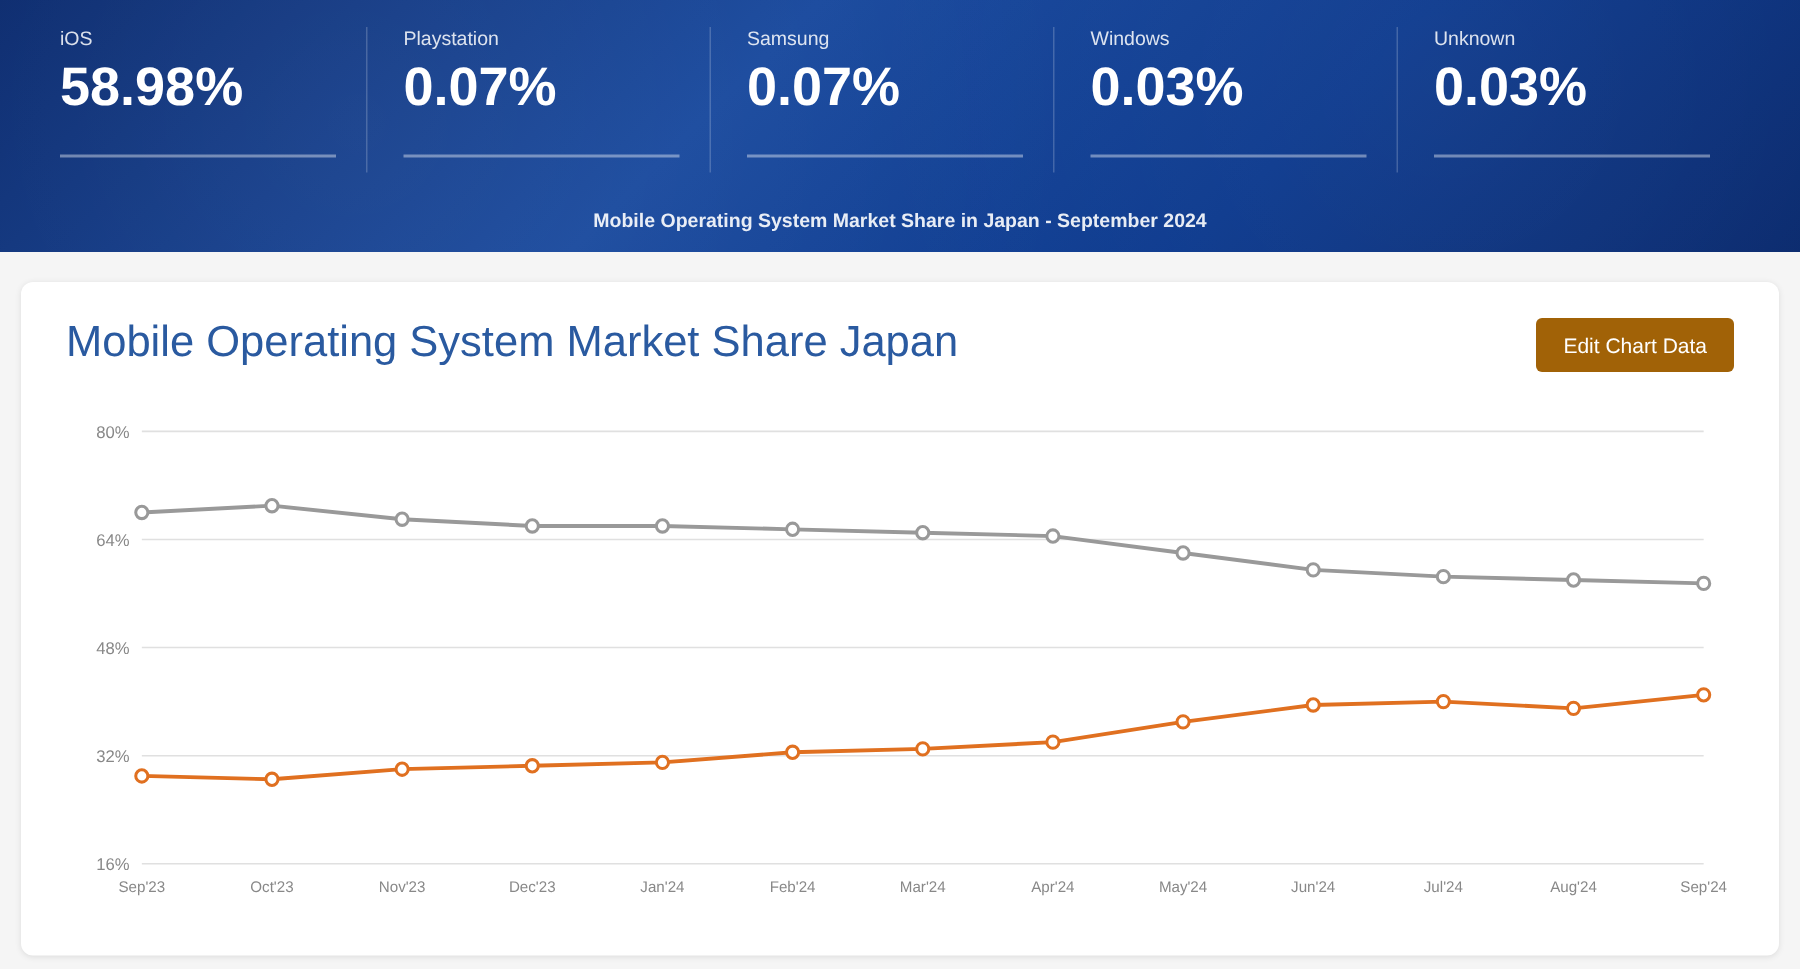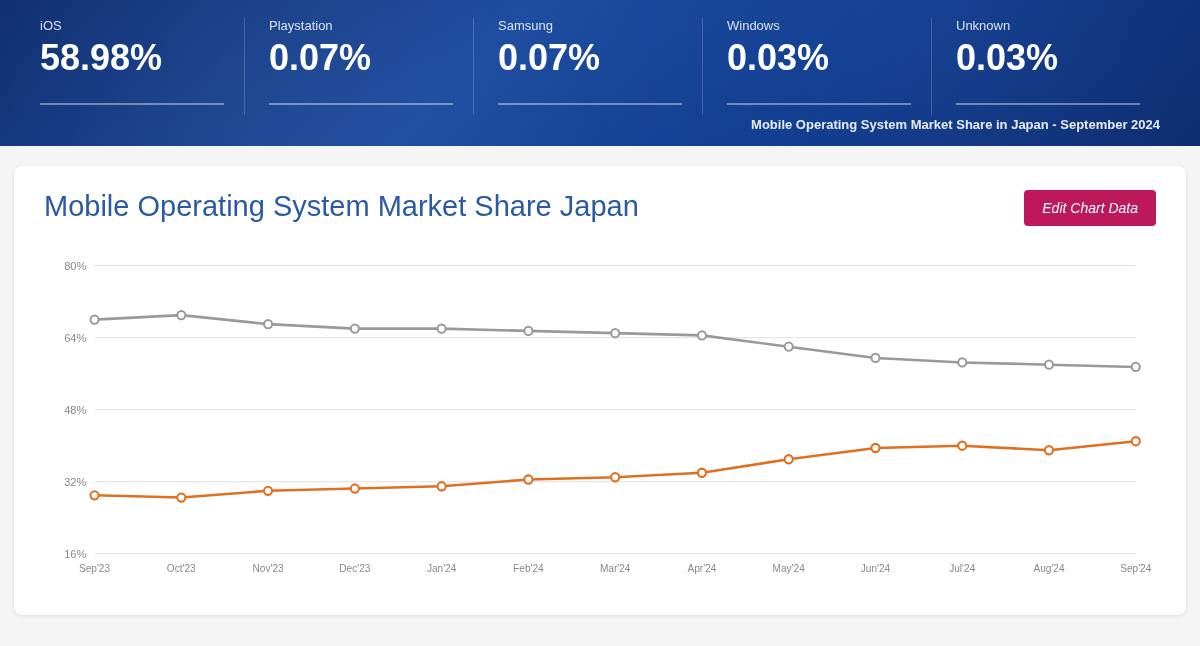--- a/index.html
+++ b/index.html
@@ -38,25 +38,25 @@
       margin-bottom: 4px;
     }
     .stat-value {
       color: #ffffff;
       font-size: 36px;
       font-weight: bold;
       border-bottom: 2px solid rgba(255,255,255,0.4);
       padding-bottom: 24px;
     }
     .header-subtitle {
-      text-align: right;
+      text-align: center;
       color: rgba(255,255,255,0.9);
       font-size: 13px;
       font-weight: bold;
-      margin-top: 2px;
+      margin-top: 24px;
       position: relative;
       z-index: 1;
     }
 
     
     .chart-section {
       background: #ffffff;
       margin: 20px 14px;
       border-radius: 8px;
       box-shadow: 0 1px 4px rgba(0,0,0,0.1);
@@ -73,29 +73,28 @@
       font-size: 29px;
       color: #2a5aa0;
       font-weight: normal;
       margin-bottom: 4px;
     }
     .chart-subtitle {
       font-size: 14px;
       color: #5a8ac0;
     }
     .edit-btn {
-      background: #be185d;
+      background: #a16207;
       color: white;
       border: none;
       padding: 10px 18px;
       border-radius: 4px;
       font-size: 14px;
       cursor: pointer;
       white-space: nowrap;
-      font-style: italic;
     }
 
     
     .chart-area {
       position: relative;
       width: 100%;
       height: 350px;
     }
     .chart-svg {
       width: 100%;

